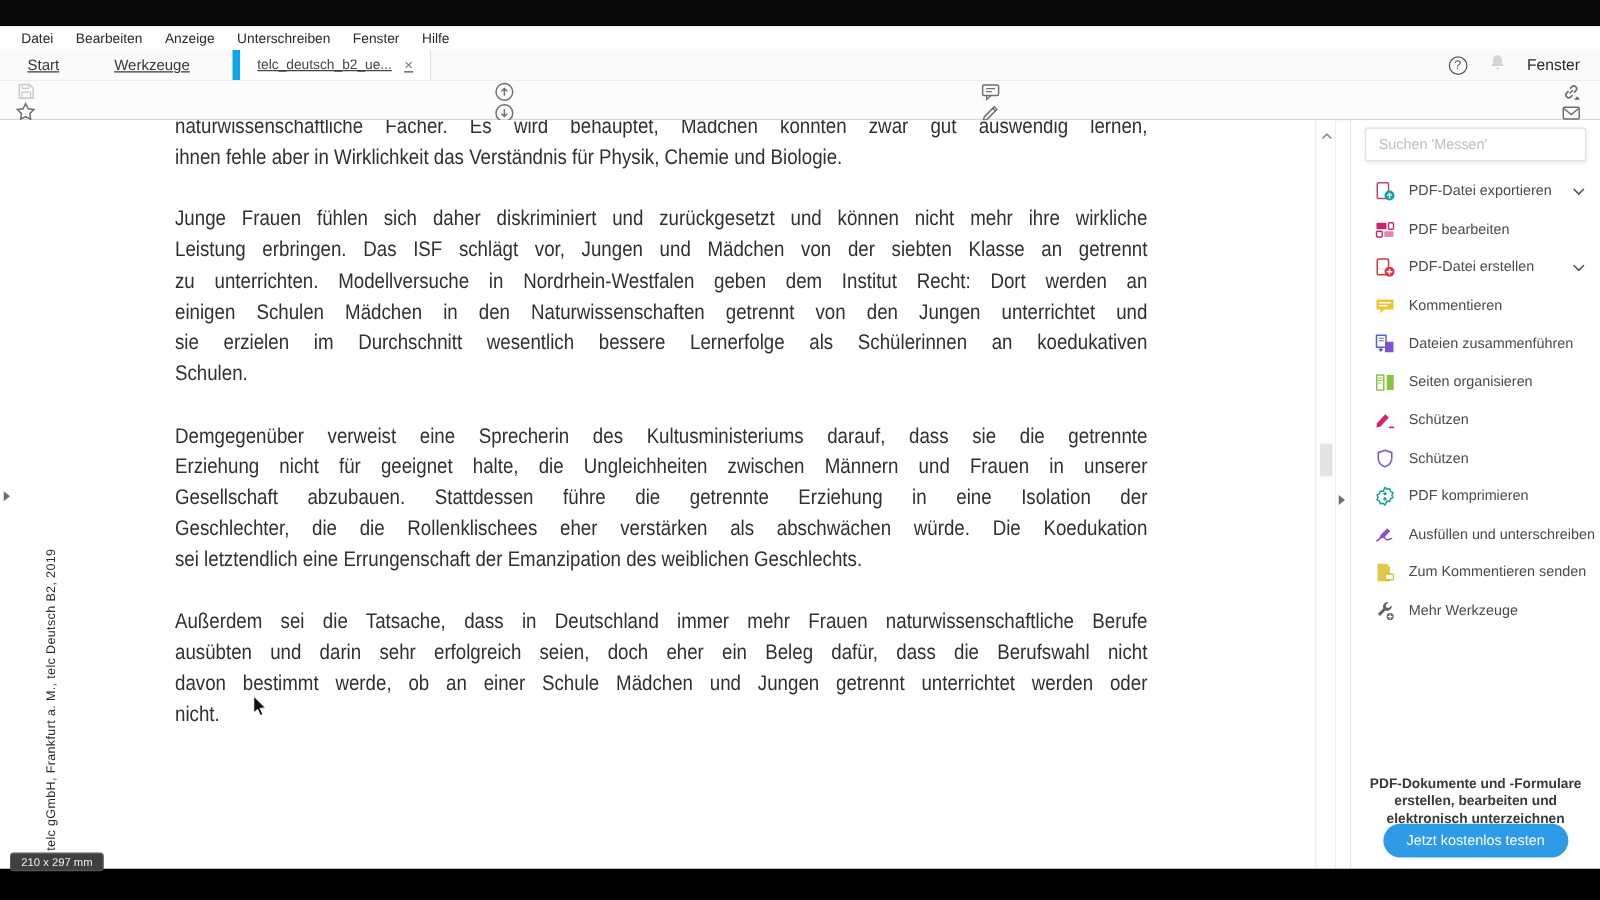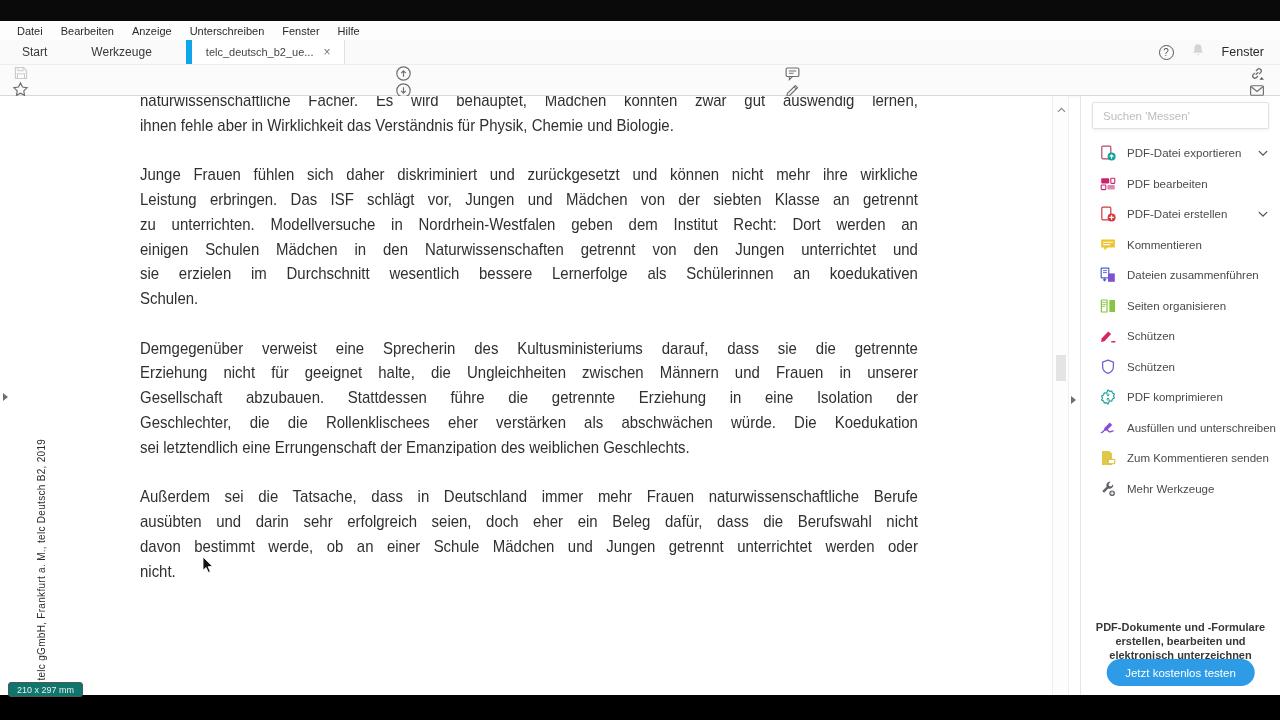--- a/index.html
+++ b/index.html
@@ -8,21 +8,21 @@
   .abs { position:absolute; }
   #stage { position:relative; width:1280px; height:720px; background:#fff; }
 
   
   #top-black { left:0; top:0; width:1280px; height:21px; background:#0a0a0a; }
   #menubar { left:0; top:21px; width:1280px; height:19px; background:#fdfdfd;
              display:flex; align-items:center; padding-left:8px;text-align:center; }
   .menu-item { font-size:11px; color:#2a2a2a; padding:0 9px; cursor:default; }
   #tabbar { left:0; top:40px; width:1280px; height:25px; background:#fafafa;
             display:flex; align-items:stretch; border-bottom:1px solid #ededed; }
-  .tab { font-size:12px; color:#383838; display:flex; align-items:center; padding:0 22px; }
+  .tab { font-size:12px; color:#383838; display:flex; align-items:center; padding:0 22px;text-decoration:underline; }
   .doc-tab { background:#fff; border-left:6px solid #0ea5e9; border-right:1px solid #e2e2e2;
              font-size:11px; color:#444; margin-left:12px; padding:0 14px; gap:10px; }
   .tab-close { color:#777; font-size:12px; line-height:1; }
   #tabbar-right { margin-left:auto; display:flex; align-items:center; gap:16px; padding-right:16px; }
   #help-circle { width:15px; height:15px; border:1.2px solid #555; border-radius:50%;
                  font-size:10px; color:#555; display:flex; align-items:center; justify-content:center; }
   #signin { font-size:12.5px; color:#2a2a2a; }
 
   
   #toolbar { left:0; top:65px; width:1280px; height:31px; background:#fbfbfb;
@@ -72,21 +72,21 @@
   .tool-chevron { margin-left:auto; display:flex; }
   #promo { position:absolute; left:6px; top:524px; width:187px; text-align:center;
            font-size:11px; font-weight:bold; color:#383838; line-height:14px; }
   #cta-btn { position:absolute; left:50%; transform:translateX(-50%); top:563px; height:27px;
              border:none; border-radius:14px; background:var(--accent,#2E9BE6); color:#fff;
              font-size:11.5px; padding:0 19px; white-space:nowrap;
              font-family:"Liberation Sans", sans-serif; }
 
   
   #bottom-black { left:0; top:695px; width:1280px; height:25px; background:#000; }
-  #size-badge { left:8px; top:682px; height:15px; background:#0f766e; border:1px solid #555;
+  #size-badge { left:8px; top:682px; height:15px; background:#404040; border:1px solid #555;
                 border-radius:3px; color:#eee; font-size:9px; display:flex; align-items:center;
                 padding:0 8px; z-index:5; }
   #cursor { left:202px; top:556px; z-index:6; }
 </style>
 </head>
 <body>
 
 <div id="stage">
 
   <div id="top-black" class="abs"></div>

